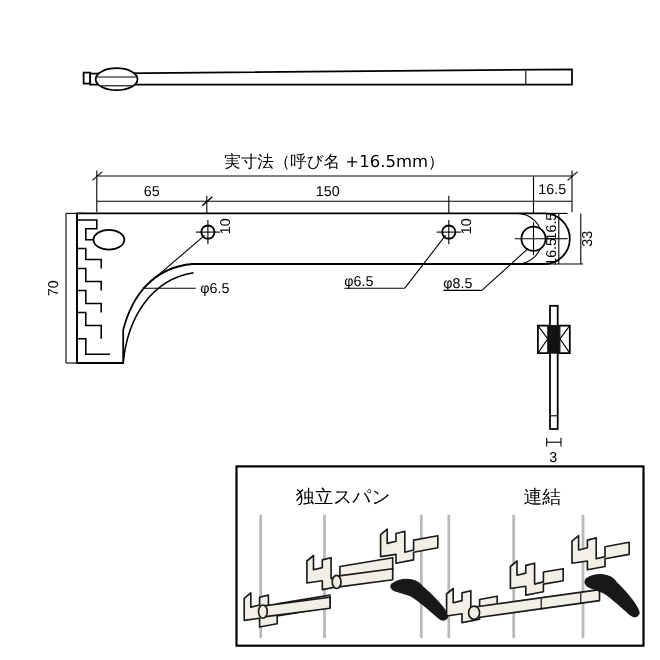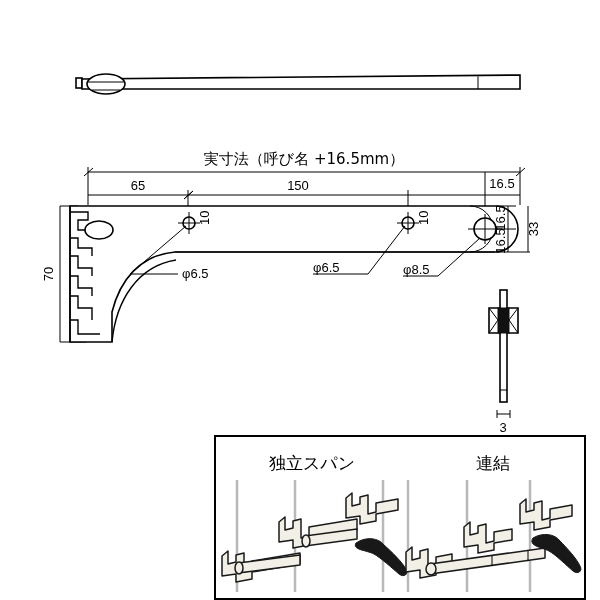--- a/index.html
+++ b/index.html
@@ -1,18 +1,18 @@
 <!DOCTYPE html>
 <html><head>
 <meta charset="utf-8">
 <style>
   html,body{margin:0;padding:0;background:#ffffff;}
   body{width:600px;height:600px;position:relative;overflow:hidden;
        font-family:"Liberation Sans","DejaVu Sans",sans-serif;color:#000;}
-  #stage{position:absolute;left:0;top:12px;width:600px;height:444px;}
+  #stage{position:absolute;left:0;top:0;width:600px;height:444px;}
   svg{display:block;}
   .dimtxt{font-family:"Liberation Sans","DejaVu Sans",sans-serif;font-size:13px;fill:#000;}
   .dimtxt-jp{font-family:"DejaVu Sans","Liberation Sans",sans-serif;font-size:15px;fill:#000;}
   .paneltitle{font-family:"DejaVu Sans","Liberation Sans",sans-serif;font-size:17px;fill:#000;}
   .ln{stroke:#000;fill:none;}
   .thin{stroke-width:1;}
   .med{stroke-width:1.4;}
   .part{fill:#ffffff;stroke:#000;stroke-width:1.6;}
   .isofill{fill:#f2f0e6;stroke:#1a1a1a;stroke-width:1.5;stroke-linejoin:round;}
   .stud{stroke:#b9b9b9;stroke-width:2.5;fill:none;}

